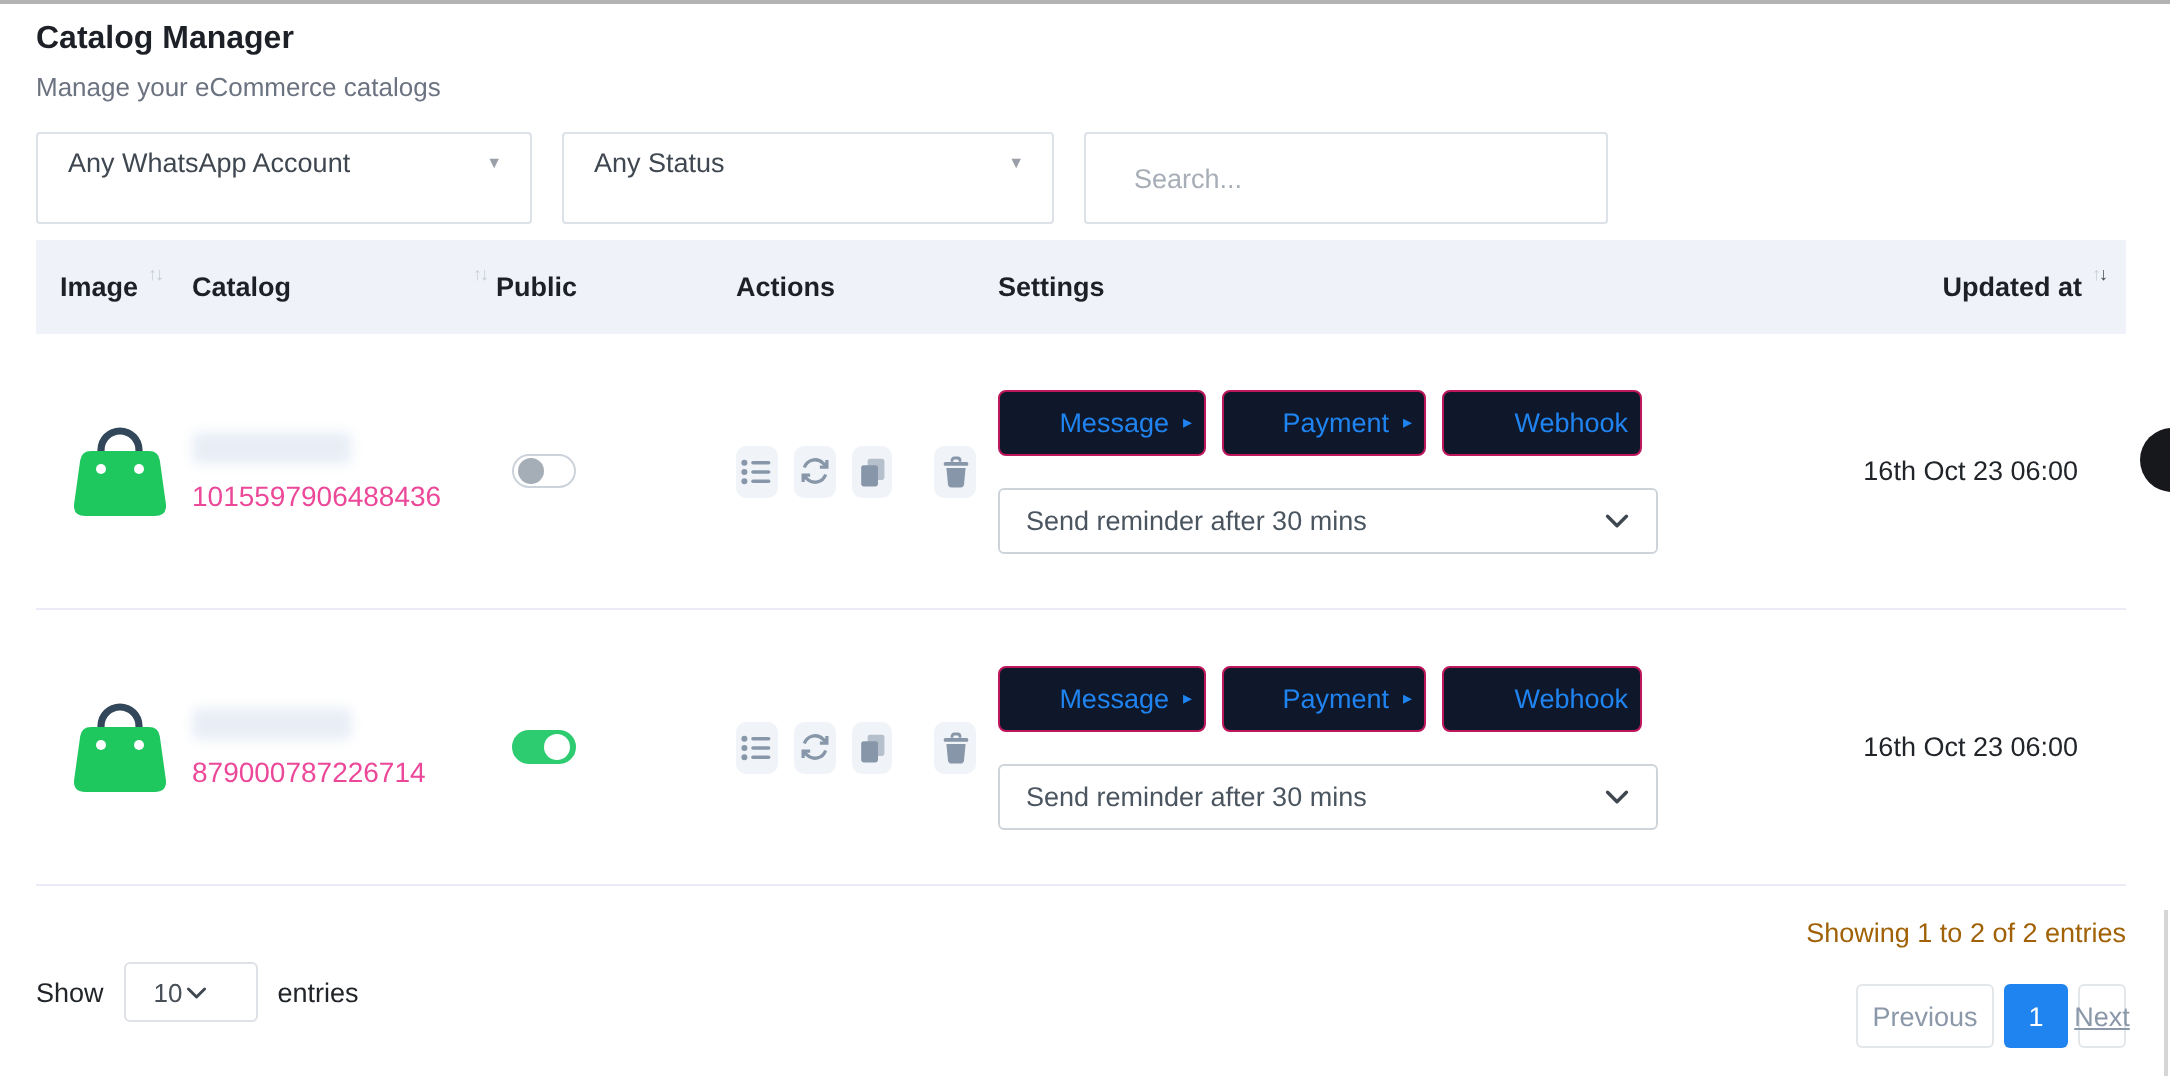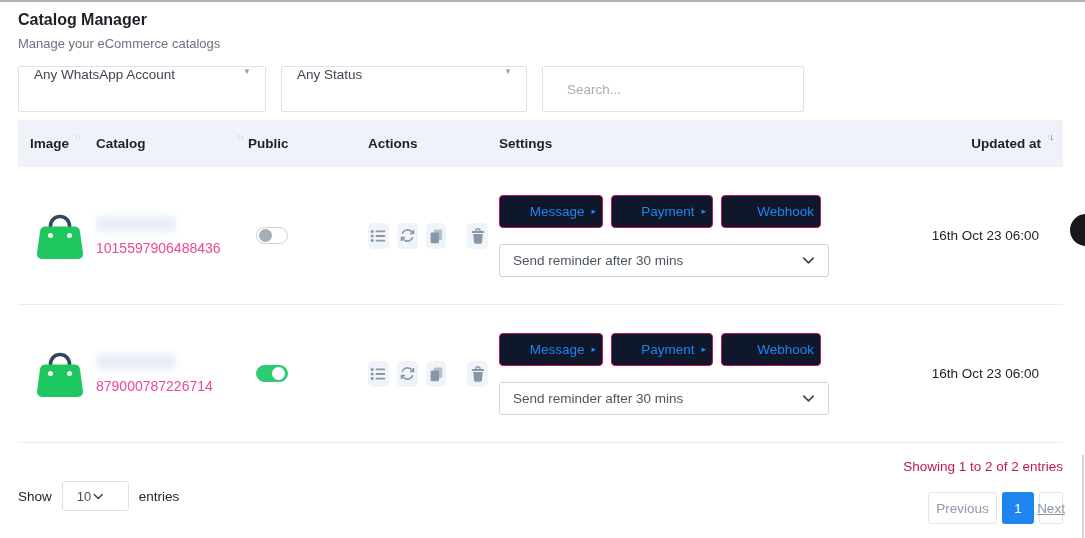--- a/index.html
+++ b/index.html
@@ -11,21 +11,21 @@
   .topline { position:absolute; top:0; left:0; right:0; height:2px; background:#b3b3b3; }
   .container { padding:10px 22px 0 18px; }
 
   .page-title { font-size:16px; font-weight:700; color:#1d2127; line-height:20px; }
   .page-subtitle { font-size:13px; color:#6b7280; margin-top:6px; line-height:15px; }
 
   
   .filters { display:flex; gap:15px; margin-top:15px; }
   .select-box {
     height:46px; border:1px solid #dde2e8; border-radius:2px; background:#fff;
-    display:flex; align-items:flex-start; justify-content:space-between;
+    display:flex; align-items:center; justify-content:space-between;
     padding:0 14px 16px 15px; font-size:13.5px; color:#3f4750; cursor:pointer;
   }
   .select-box.account { width:248px; }
   .select-box.status  { width:246px; }
   .caret { font-size:8px; color:#9aa0a8; }
   .search-input {
     width:262px; height:46px; border:1px solid #dde2e8; border-radius:2px;
     padding:0 24px; font-size:13.5px; color:#3f4750; outline:none;
     font-family:"Liberation Sans", sans-serif;
   }
@@ -89,21 +89,21 @@
 
   
   .footer { display:flex; justify-content:space-between; margin-top:16px; }
   .show-group { display:flex; align-items:center; gap:10px; font-size:13.5px; color:#212529; margin-top:9px; }
   .page-size {
     width:67px; height:30px; border:1px solid #dee2e6; border-radius:3px; background:#fff;
     display:flex; align-items:center; justify-content:space-between; padding:0 22px 0 14px;
     font-size:13px; color:#495057; cursor:pointer;
   }
   .right-col { display:flex; flex-direction:column; align-items:flex-end; }
-  .showing { font-size:13.5px; color:#be185d;margin-left:36px; }
+  .showing { font-size:13.5px; color:#a16207;margin-left:36px; }
   .pagination { display:flex; gap:5px; margin-top:18px; }
   .pg-btn {
     height:32px; border:1px solid #e3e7ea; border-radius:3px; background:#fff; color:#8b98a9;
     font-size:13.5px; display:flex; align-items:center; justify-content:center; cursor:pointer;
     font-family:"Liberation Sans", sans-serif;
   }
   .pg-prev { width:69px; } .pg-next { width:24px;text-decoration:underline; }
   .pg-current {
     width:32px; height:32px; background:#2084f0; color:#fff; border-radius:3px;
     display:flex; align-items:center; justify-content:center; font-size:13.5px; cursor:pointer;

